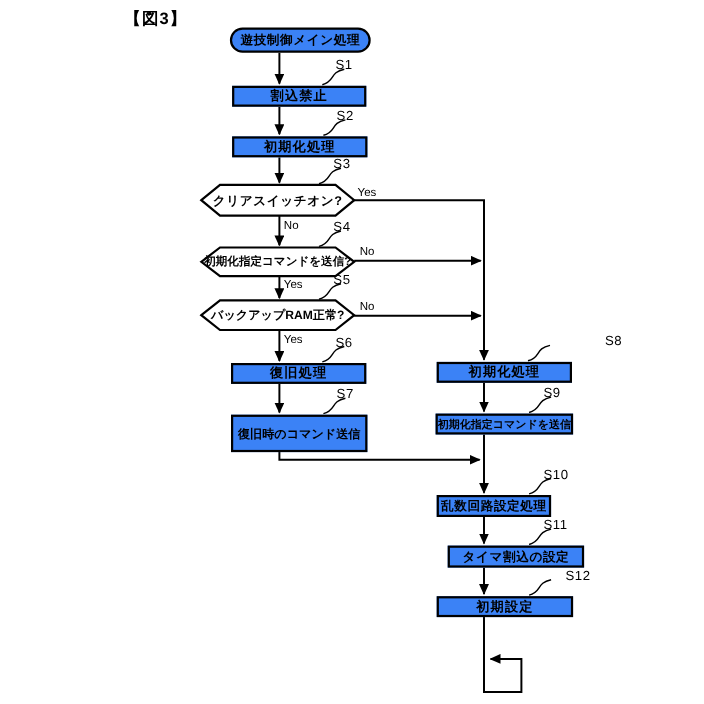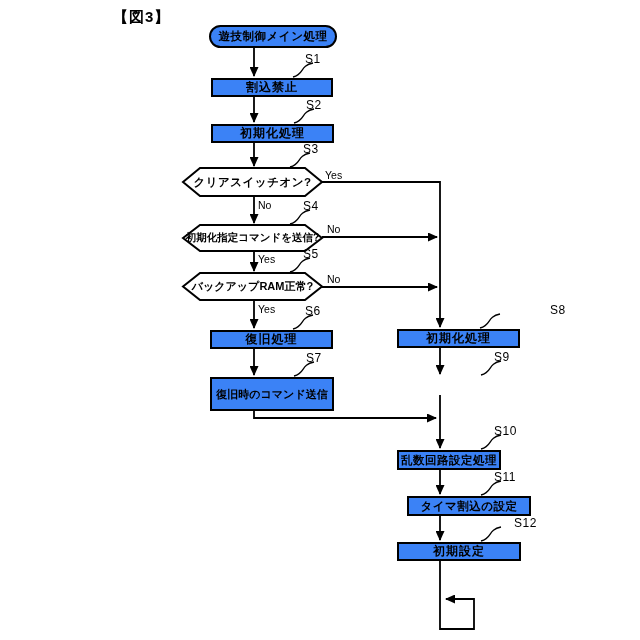--- a/index.html
+++ b/index.html
@@ -88,20 +88,21 @@
 
   <div class="figure-label" style="left:113px;top:8px;position:absolute;">【図3】</div>
 
   <div class="node terminal fz115" style="left:191px;top:25px;width:128px;height:23px;">遊技制御メイン処理</div>
 
   <div class="node fz12" style="left:193px;top:78px;width:122px;height:19px;">割込禁止</div>
   <div class="node fz12" style="left:193px;top:124px;width:123px;height:19px;">初期化処理</div>
   <div class="node fz12" style="left:192px;top:330px;width:123px;height:19px;">復旧処理</div>
   <div class="node fz11" style="left:192px;top:377px;width:124px;height:34px;">復旧時のコマンド送信</div>
   <div class="node fz12" style="left:379px;top:329px;width:123px;height:19px;">初期化処理</div>
+  <div class="node fz10" style="left:378px;top:376px;width:125px;height:19px;">初期化指定コマンドを送信</div>
   <div class="node fz115" style="left:379px;top:450px;width:104px;height:20px;">乱数回路設定処理</div>
   <div class="node fz115" style="left:389px;top:496px;width:124px;height:20px;">タイマ割込の設定</div>
   <div class="node fz12" style="left:379px;top:542px;width:124px;height:19px;">初期設定</div>
 
   <div class="hexlabel fz115" style="left:183px;top:168px;width:139px;height:28px;">クリアスイッチオン?</div>
   <div class="hexlabel fz105" style="left:183px;top:225px;width:139px;height:26px;">初期化指定コマンドを送信?</div>
   <div class="hexlabel fz11" style="left:183px;top:273px;width:139px;height:27px;">バックアップRAM正常?</div>
 
   <div class="steplabel" style="left:305px;top:52px;">S1</div>
   <div class="steplabel" style="left:306px;top:98px;">S2</div>

